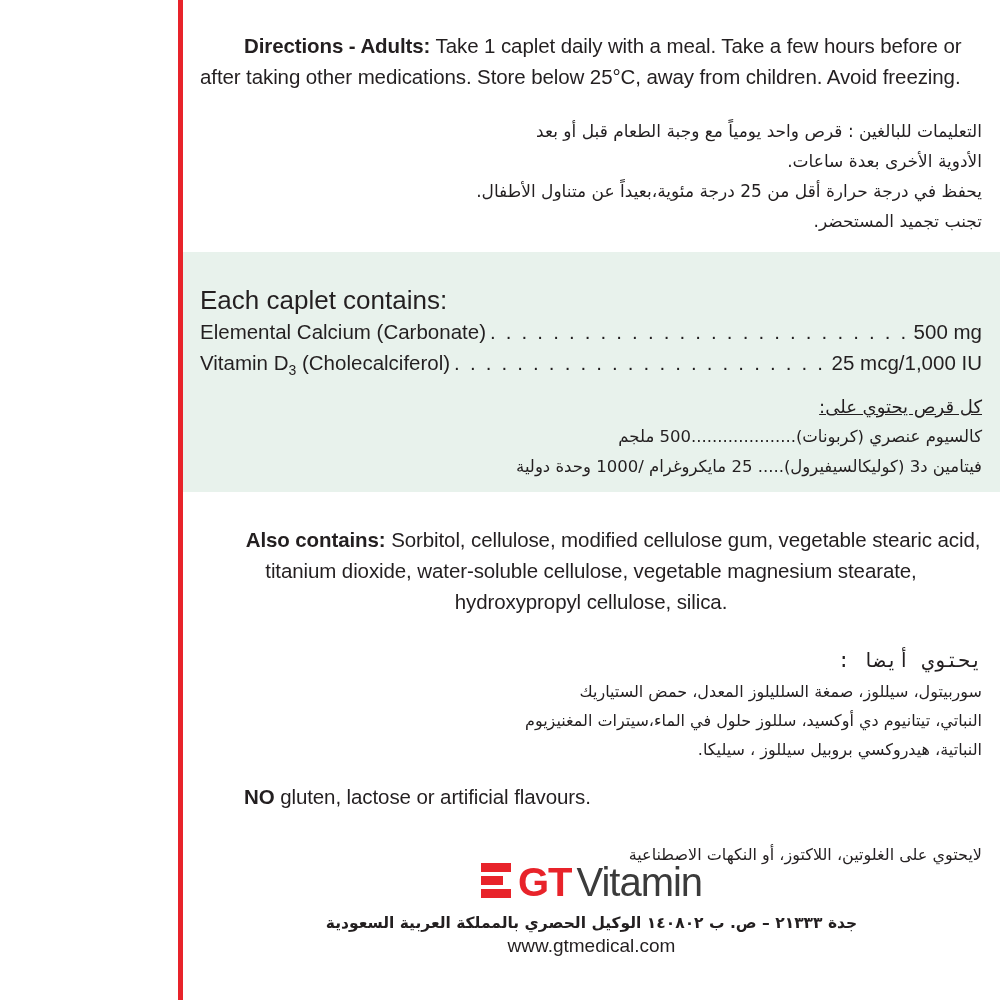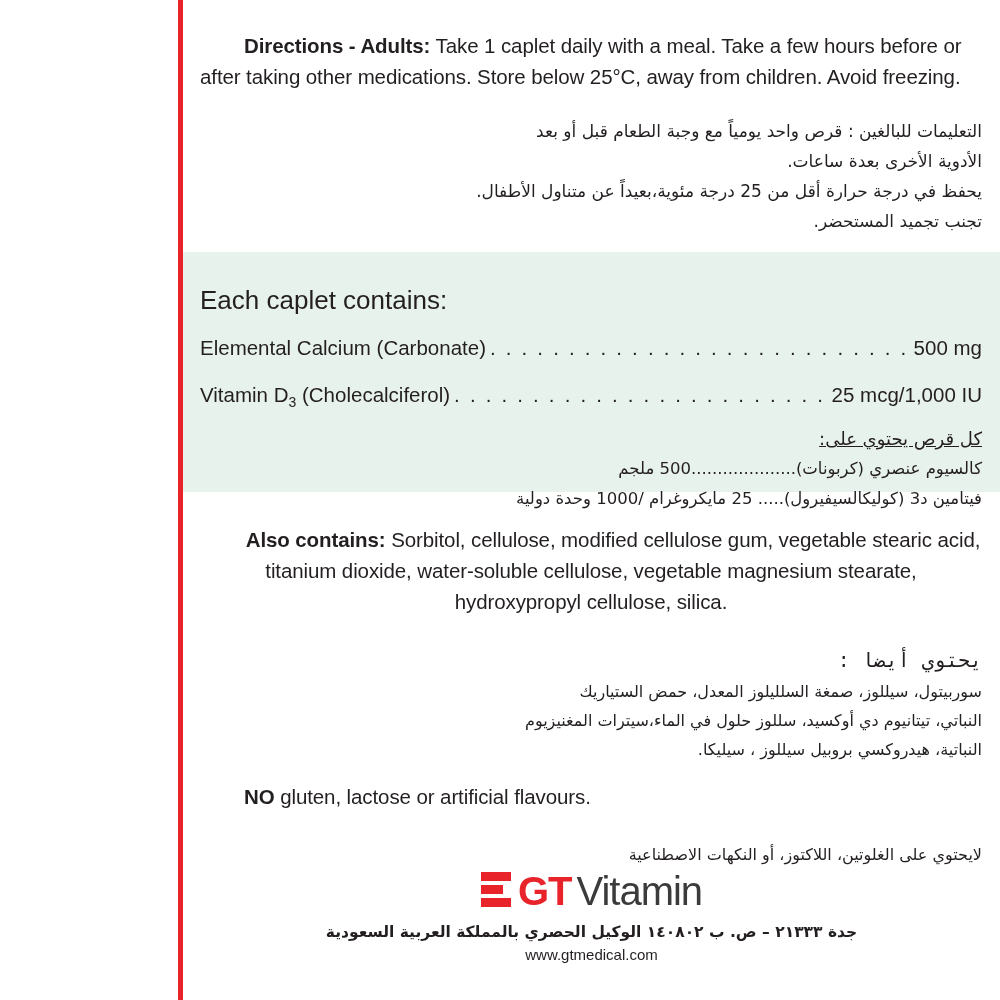--- a/index.html
+++ b/index.html
@@ -101,21 +101,21 @@
     font-weight: normal;
     padding-top: 33px;
   }
   .dotted-row {
     display: flex;
     align-items: baseline;
     font-size: 20.5px;
     line-height: 31px;
     white-space: nowrap;
   }
-  .dotted-row .name { flex: 0 0 auto; margin-top: 16px; }
+  .dotted-row .name { flex: 0 0 auto; }
   .dotted-row .dots {
     flex: 1 1 auto;
     overflow: hidden;
     letter-spacing: 2.2px;
     padding: 0 4px;
     color: #231f20;
   }
   .dotted-row .val { flex: 0 0 auto; }
   .sub {
     font-size: 14px;
@@ -174,21 +174,20 @@
     padding-top: 8px;
   }
 
   
   #footer {
     position: absolute;
     left: 0;
     top: 862px;
     width: 817px;
     text-align: center;
-    margin-top: 9px;
   }
   .logo {
     display: inline-flex;
     align-items: center;
     justify-content: center;
     gap: 5px;
   }
   .logo-mark {
     position: relative;
     width: 32px;
@@ -216,21 +215,21 @@
   }
   .footer-ar {
     direction: rtl;
     font-family: "DejaVu Sans", sans-serif;
     font-size: 15.5px;
     font-weight: bold;
     line-height: 24px;
     padding-top: 6px;
   }
   .footer-url {
-    font-size: 15px;
+    font-size: 19px;
     line-height: 22px;
     color: #231f20;
   }
 </style>
 </head>
 <body>
 
 <div class="label">
 
   <div class="edge-bar"></div>

